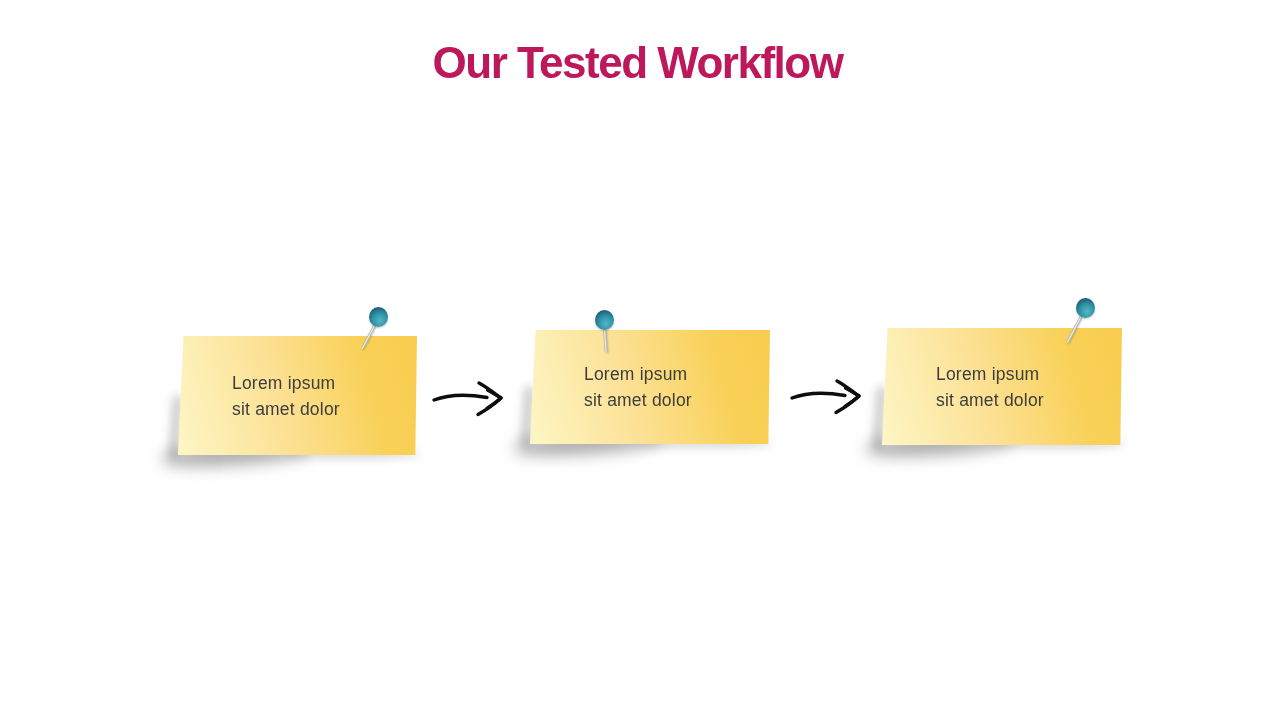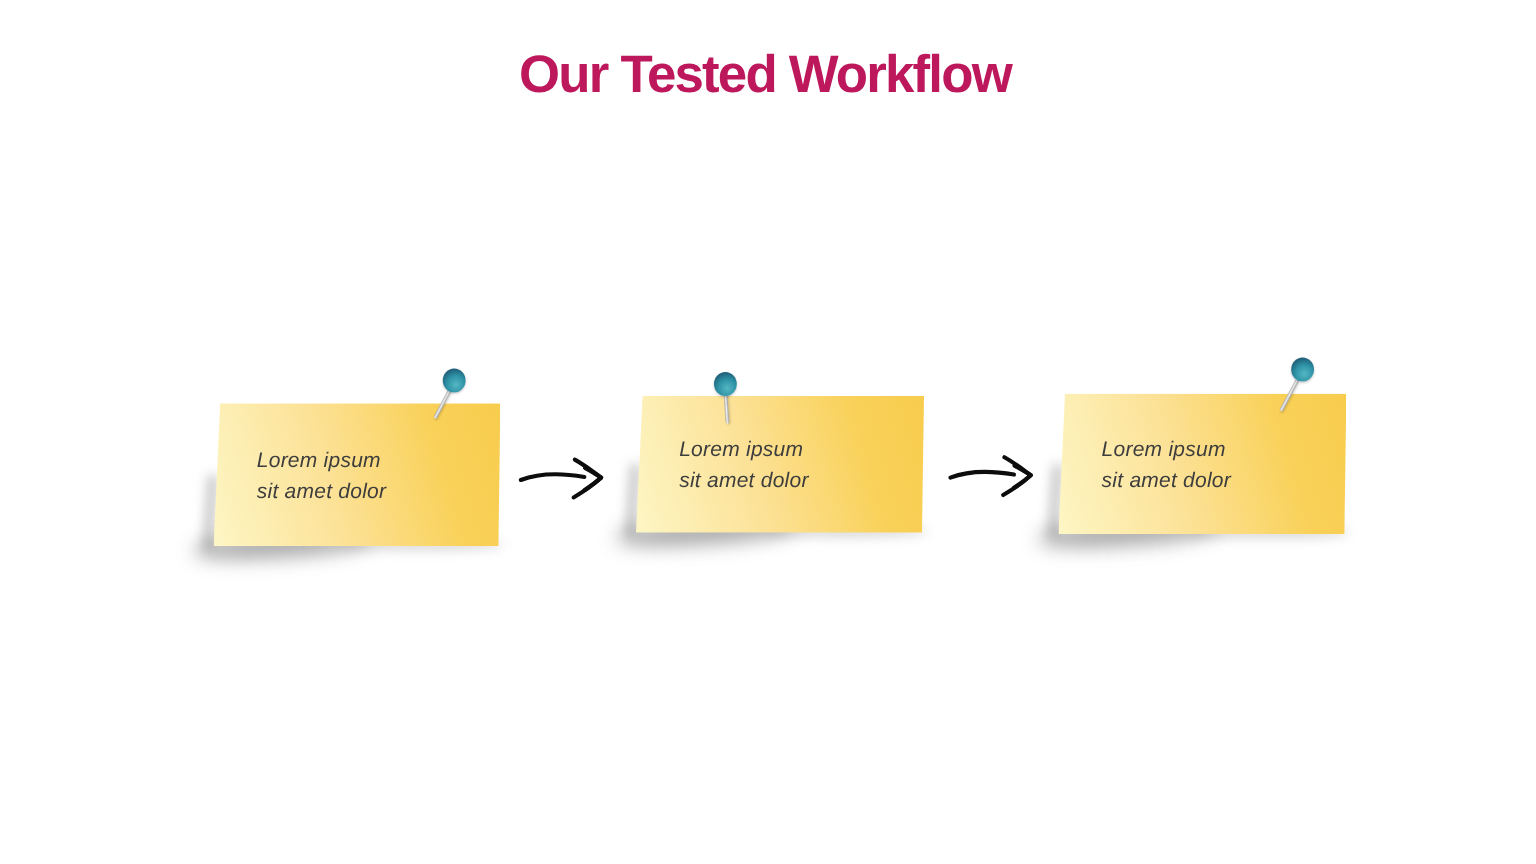--- a/index.html
+++ b/index.html
@@ -46,22 +46,21 @@
     transform:rotate(4deg);
   }
 
   .note{
     position:absolute;inset:0;
     background:linear-gradient(74deg,#fdf6c5 0%,#fce195 42%,#f9d158 78%,#f8cd4e 100%);
     clip-path:polygon(2.3% 0%, 100% 0%, 99.3% 100%, 0% 100%);
     display:flex;align-items:center;
   }
   .note-text{
-    margin-left:36px;
-    font-style:italic;
+    margin-left:54px;
     font-size:17.5px;line-height:26px;
     color:#3d3d3d;letter-spacing:.2px;
   }
 
   
   .pin{position:absolute;width:0;height:0;}
   .pin-head{
     position:absolute;width:19px;height:20px;border-radius:50%;
     background:radial-gradient(circle at 58% 68%, #55b7c4 0%, #2e93a6 42%, #1e5c76 78%, #15364b 100%);
     box-shadow:0 1px 2px rgba(0,0,0,.25);

